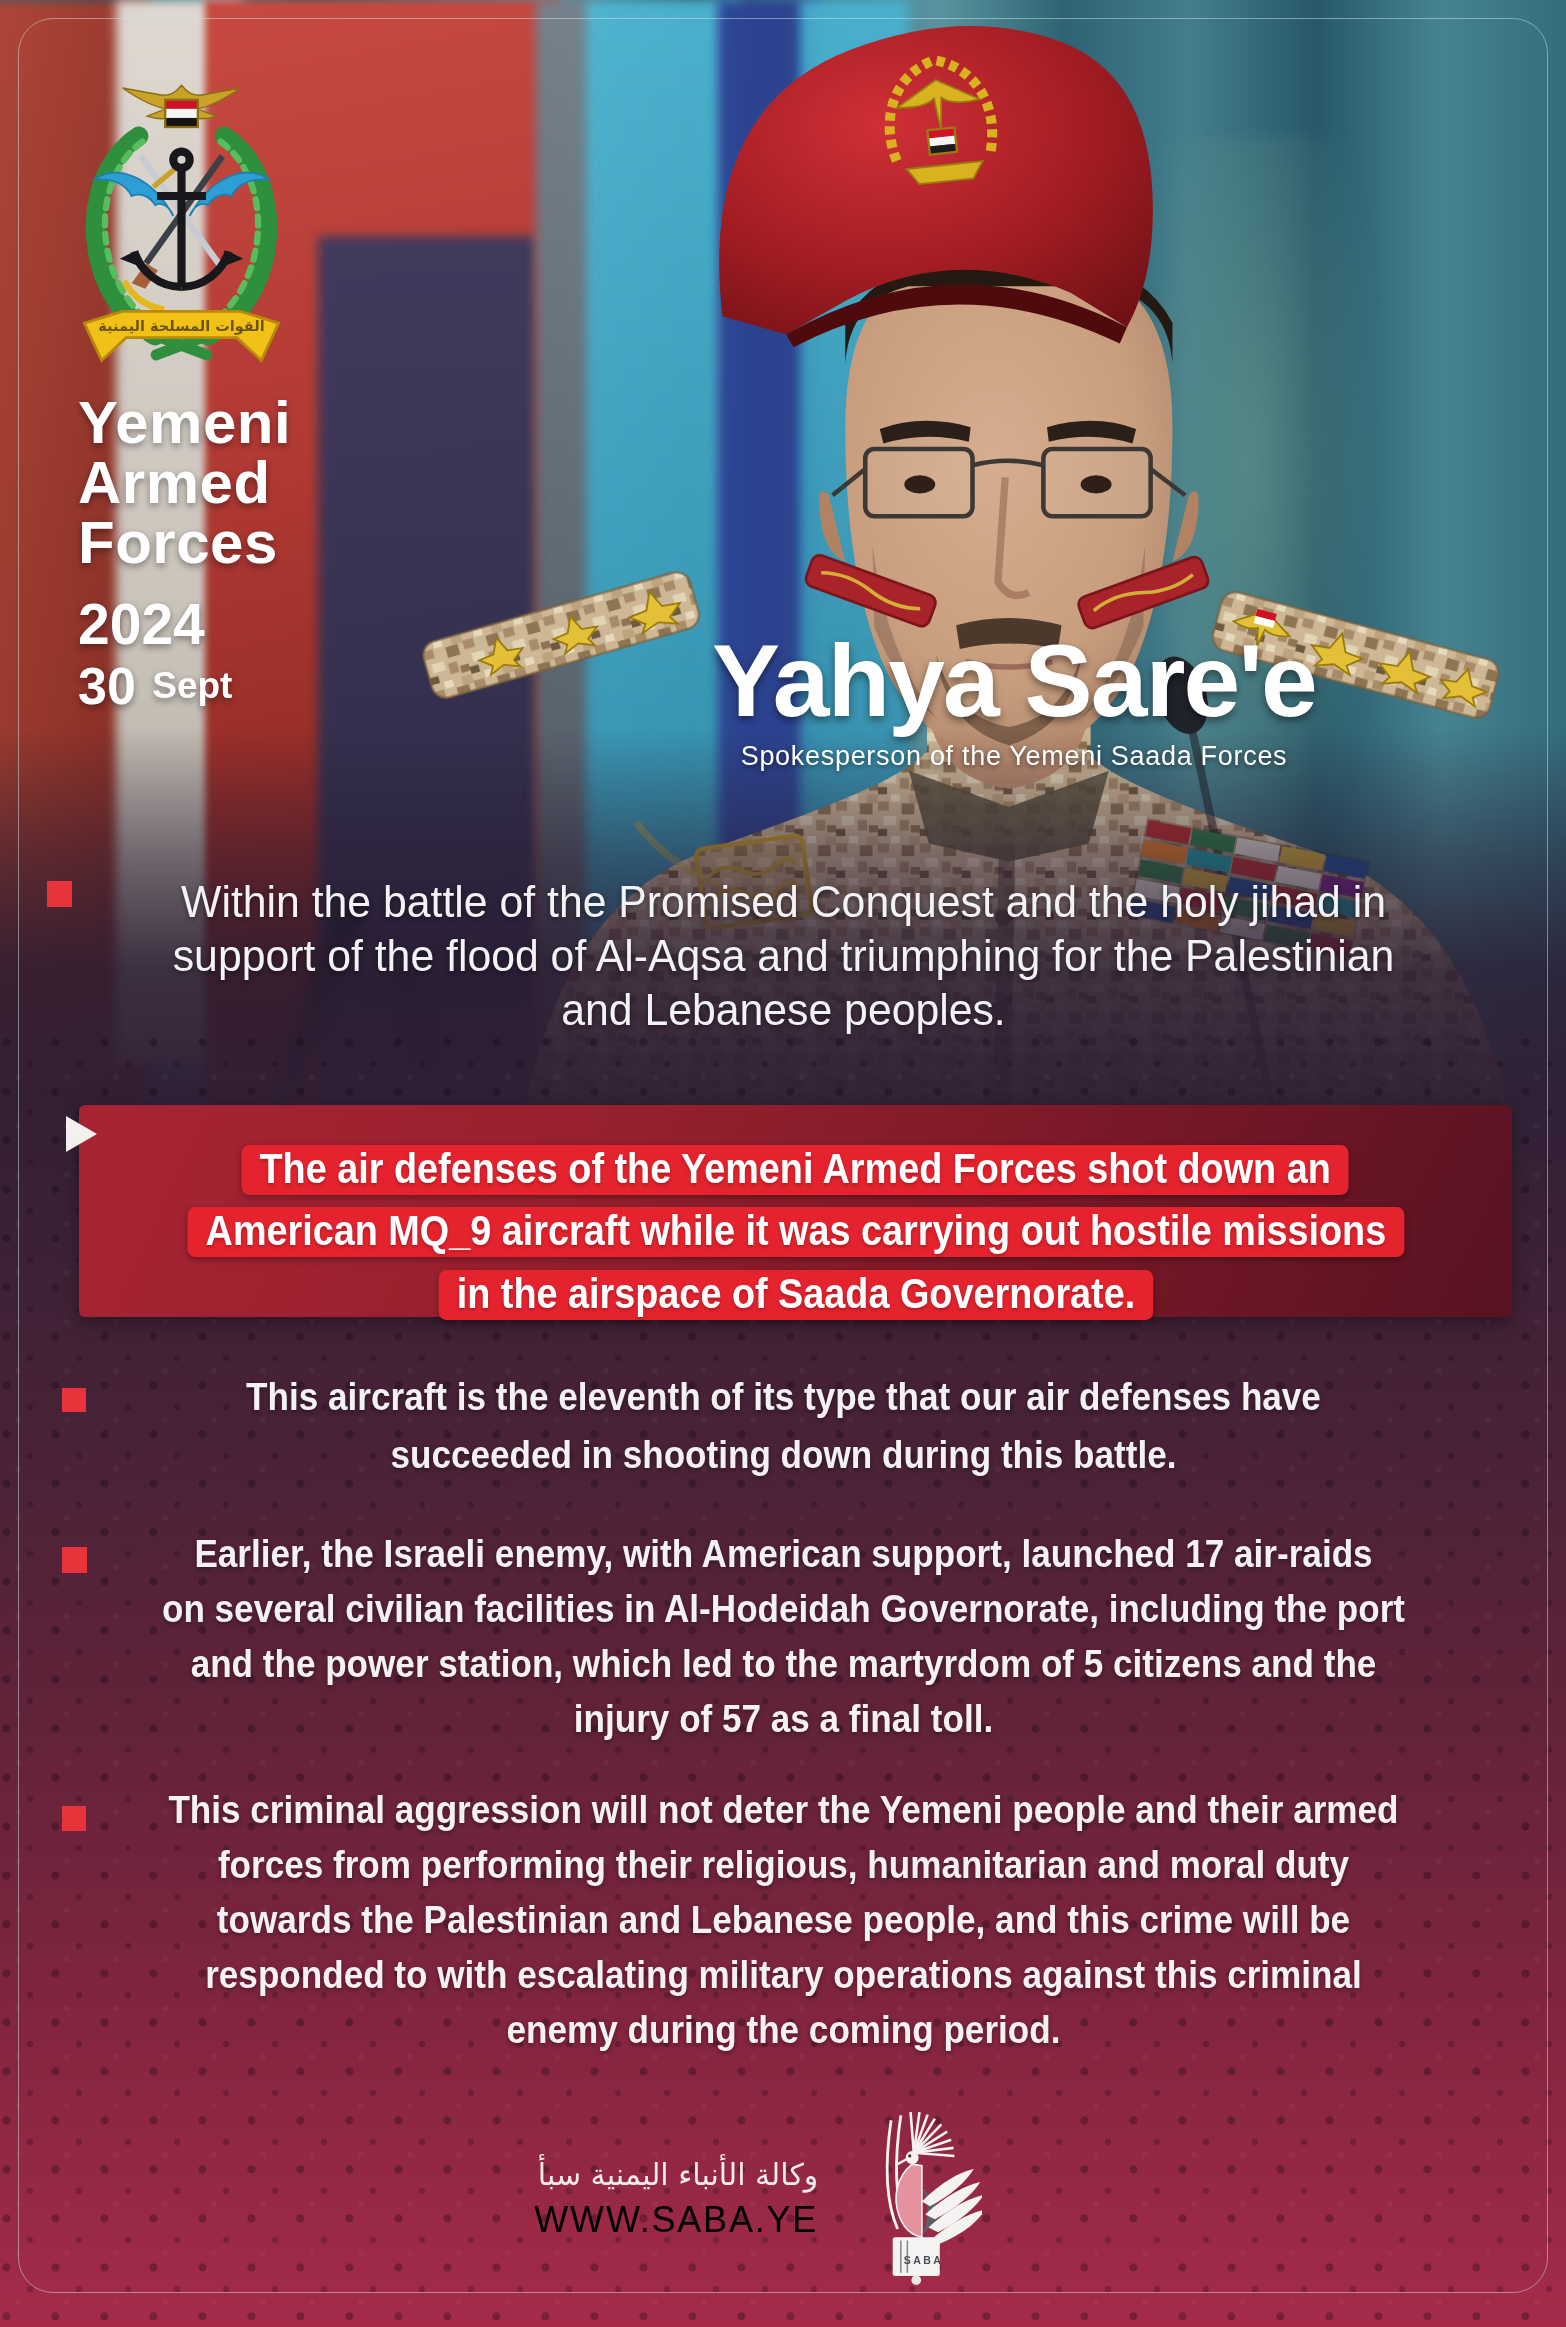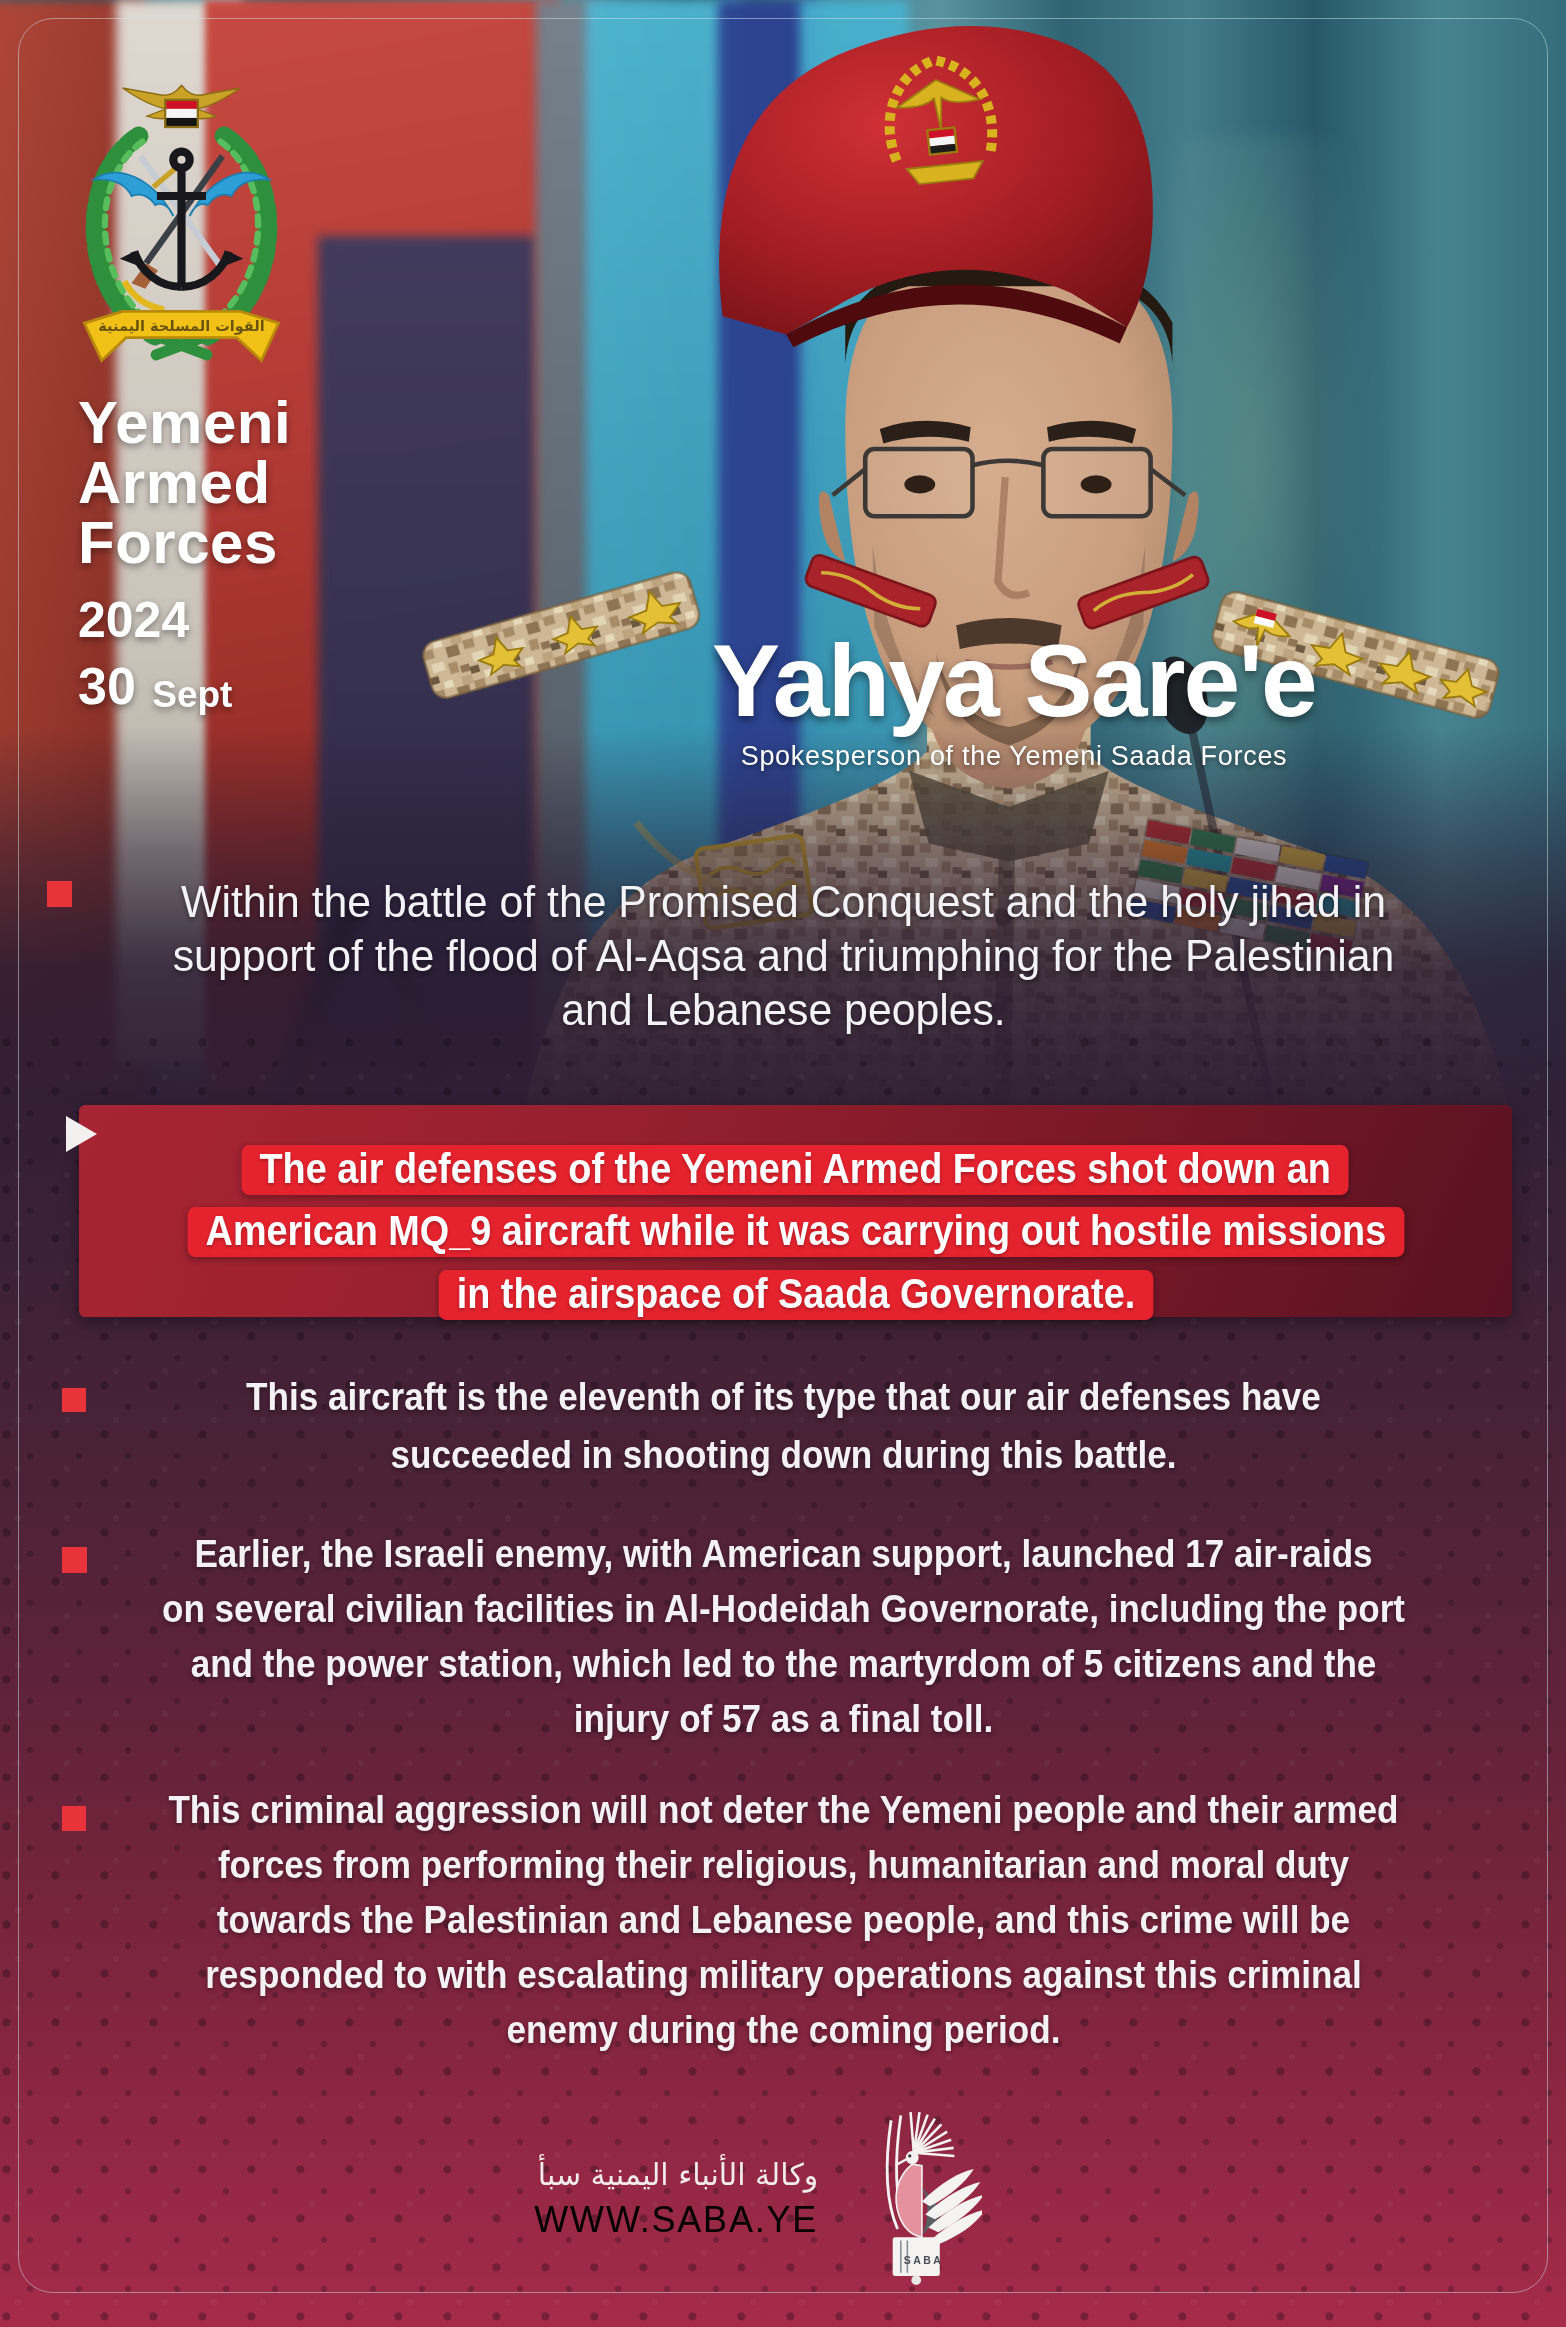--- a/index.html
+++ b/index.html
@@ -41,23 +41,23 @@
       radial-gradient(circle at 30px 28px, rgba(14,7,16,.30) 2.7px, transparent 3.6px),
       radial-gradient(circle at 18px 41px, rgba(240,230,235,.05) 2.7px, transparent 3.6px);
     background-size:49px 49px;}
   .frame{position:absolute;left:18px;top:18px;right:18px;bottom:34px;
     border:1.8px solid rgba(205,228,232,.5);border-radius:35px;z-index:6;}
   
   .emblem{position:absolute;left:68px;top:76px;width:227px;height:300px;z-index:7;}
   .brand{position:absolute;left:78px;top:393px;z-index:7;color:#fff;font-weight:bold;
     font-size:60px;line-height:60px;letter-spacing:0.5px;text-shadow:0 2.7px 7.3px rgba(0,0,0,.4);}
   .date-year{position:absolute;left:78px;top:591px;z-index:7;color:#fff;font-weight:bold;
-    font-size:50px;text-shadow:0 2.7px 7.3px rgba(0,0,0,.4);}
+    font-size:57px;text-shadow:0 2.7px 7.3px rgba(0,0,0,.4);}
   .date-day-row{position:absolute;left:78px;top:656px;z-index:7;color:#fff;font-weight:bold;
-    text-shadow:0 2.7px 7.3px rgba(0,0,0,.4);display:flex;align-items:flex-end;gap:16.4px;}
+    text-shadow:0 2.7px 7.3px rgba(0,0,0,.4);display:flex;align-items:center;gap:16.4px;}
   .date-day{font-size:52px;} .date-month{font-size:37px;}
   
   .speaker{position:absolute;left:691px;top:630px;width:646px;text-align:center;z-index:7;color:#fff;}
   .speaker-name{font-size:102px;font-weight:bold;letter-spacing:-1.8px;line-height:102px;
     text-shadow:0 3.6px 9px rgba(0,0,0,.45);white-space:nowrap;}
   .speaker-title{margin-top:9px;font-size:27px;letter-spacing:0.7px;text-shadow:0 1.8px 5.5px rgba(0,0,0,.5);white-space:nowrap;}
   
   .bullet{position:absolute;background:#e8333b;z-index:8;}
   .b1{left:47px;top:881px;width:24.5px;height:25.5px;}
   .b2{left:62px;top:1388px;width:23.6px;height:23.6px;}

